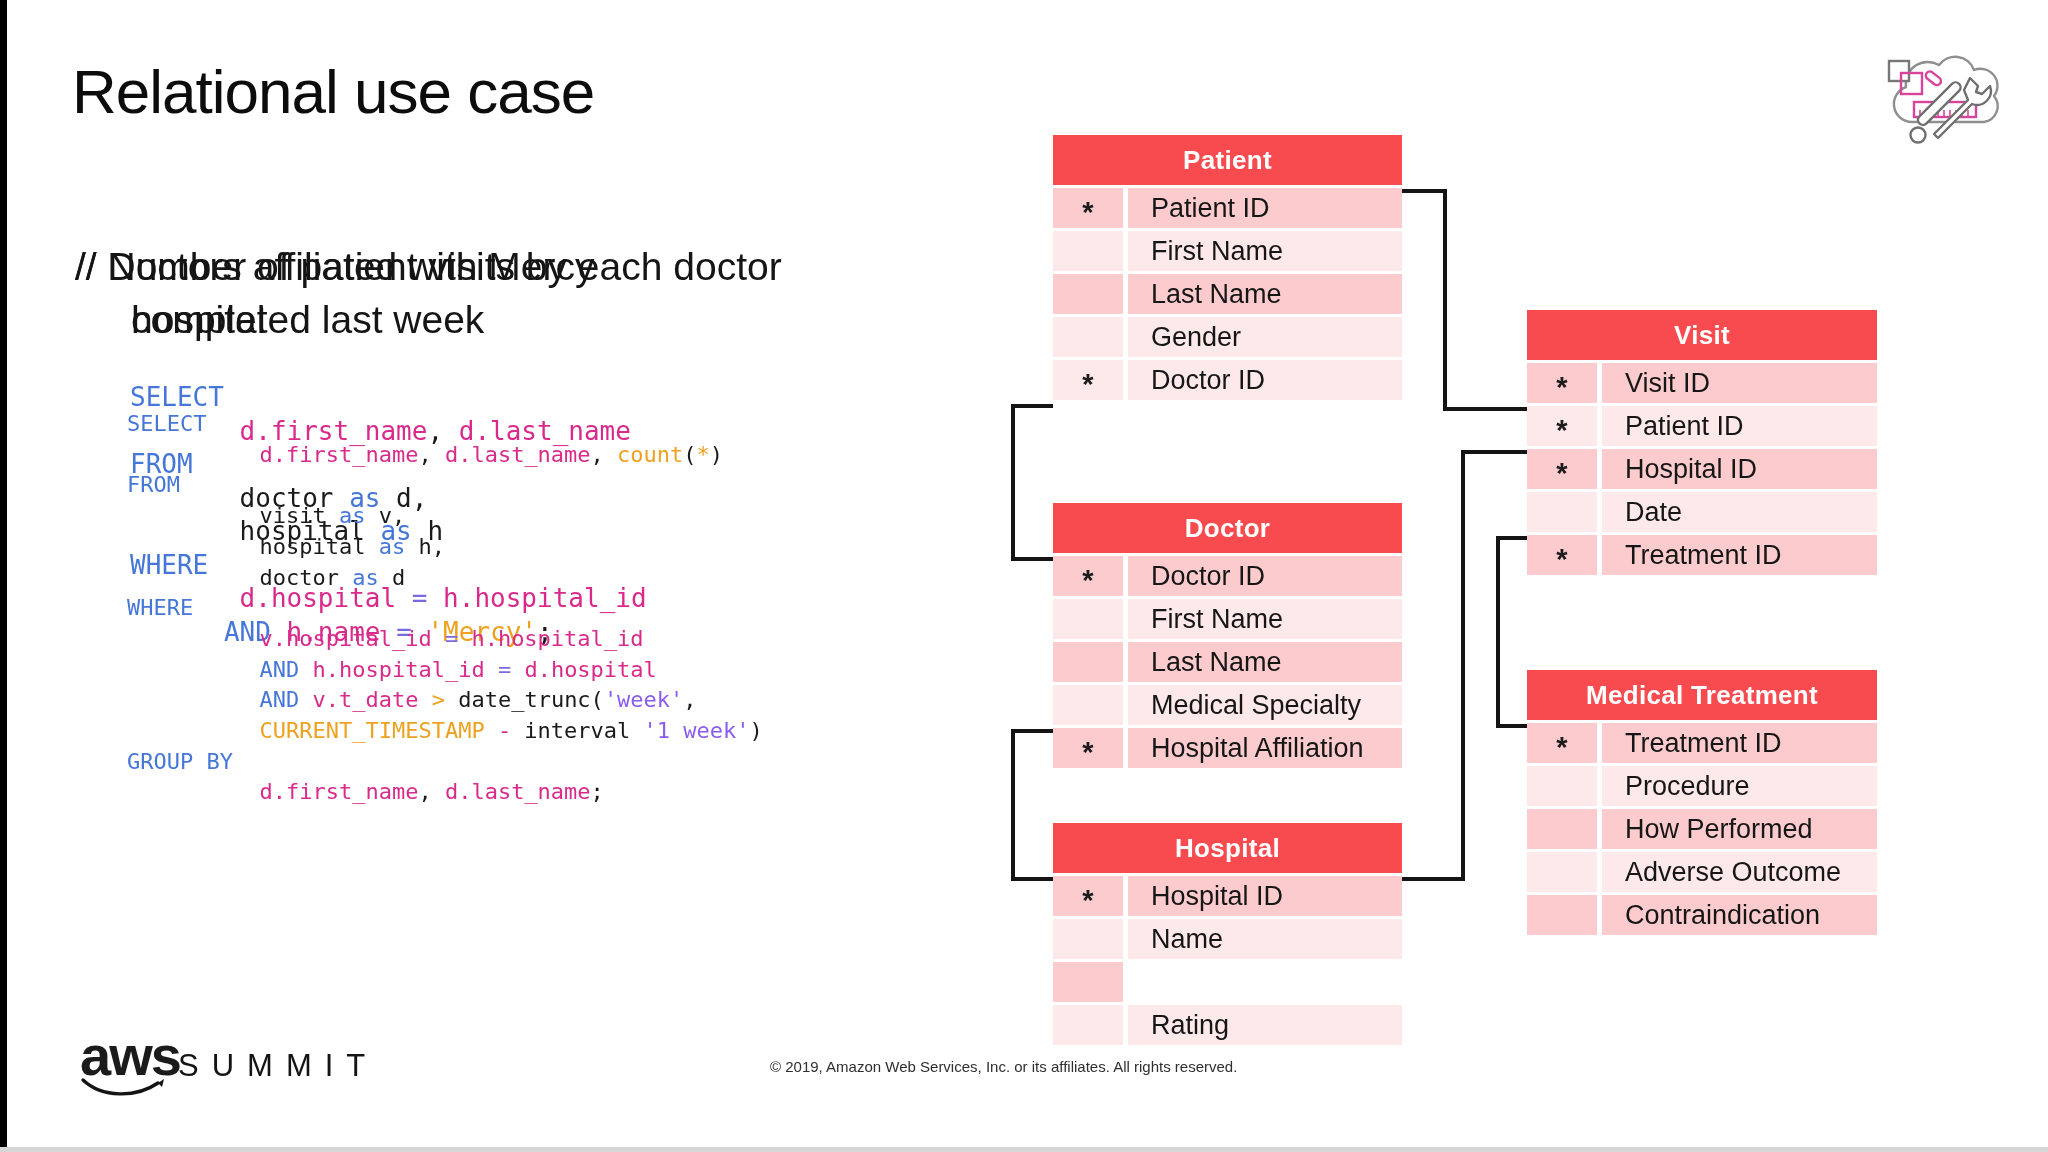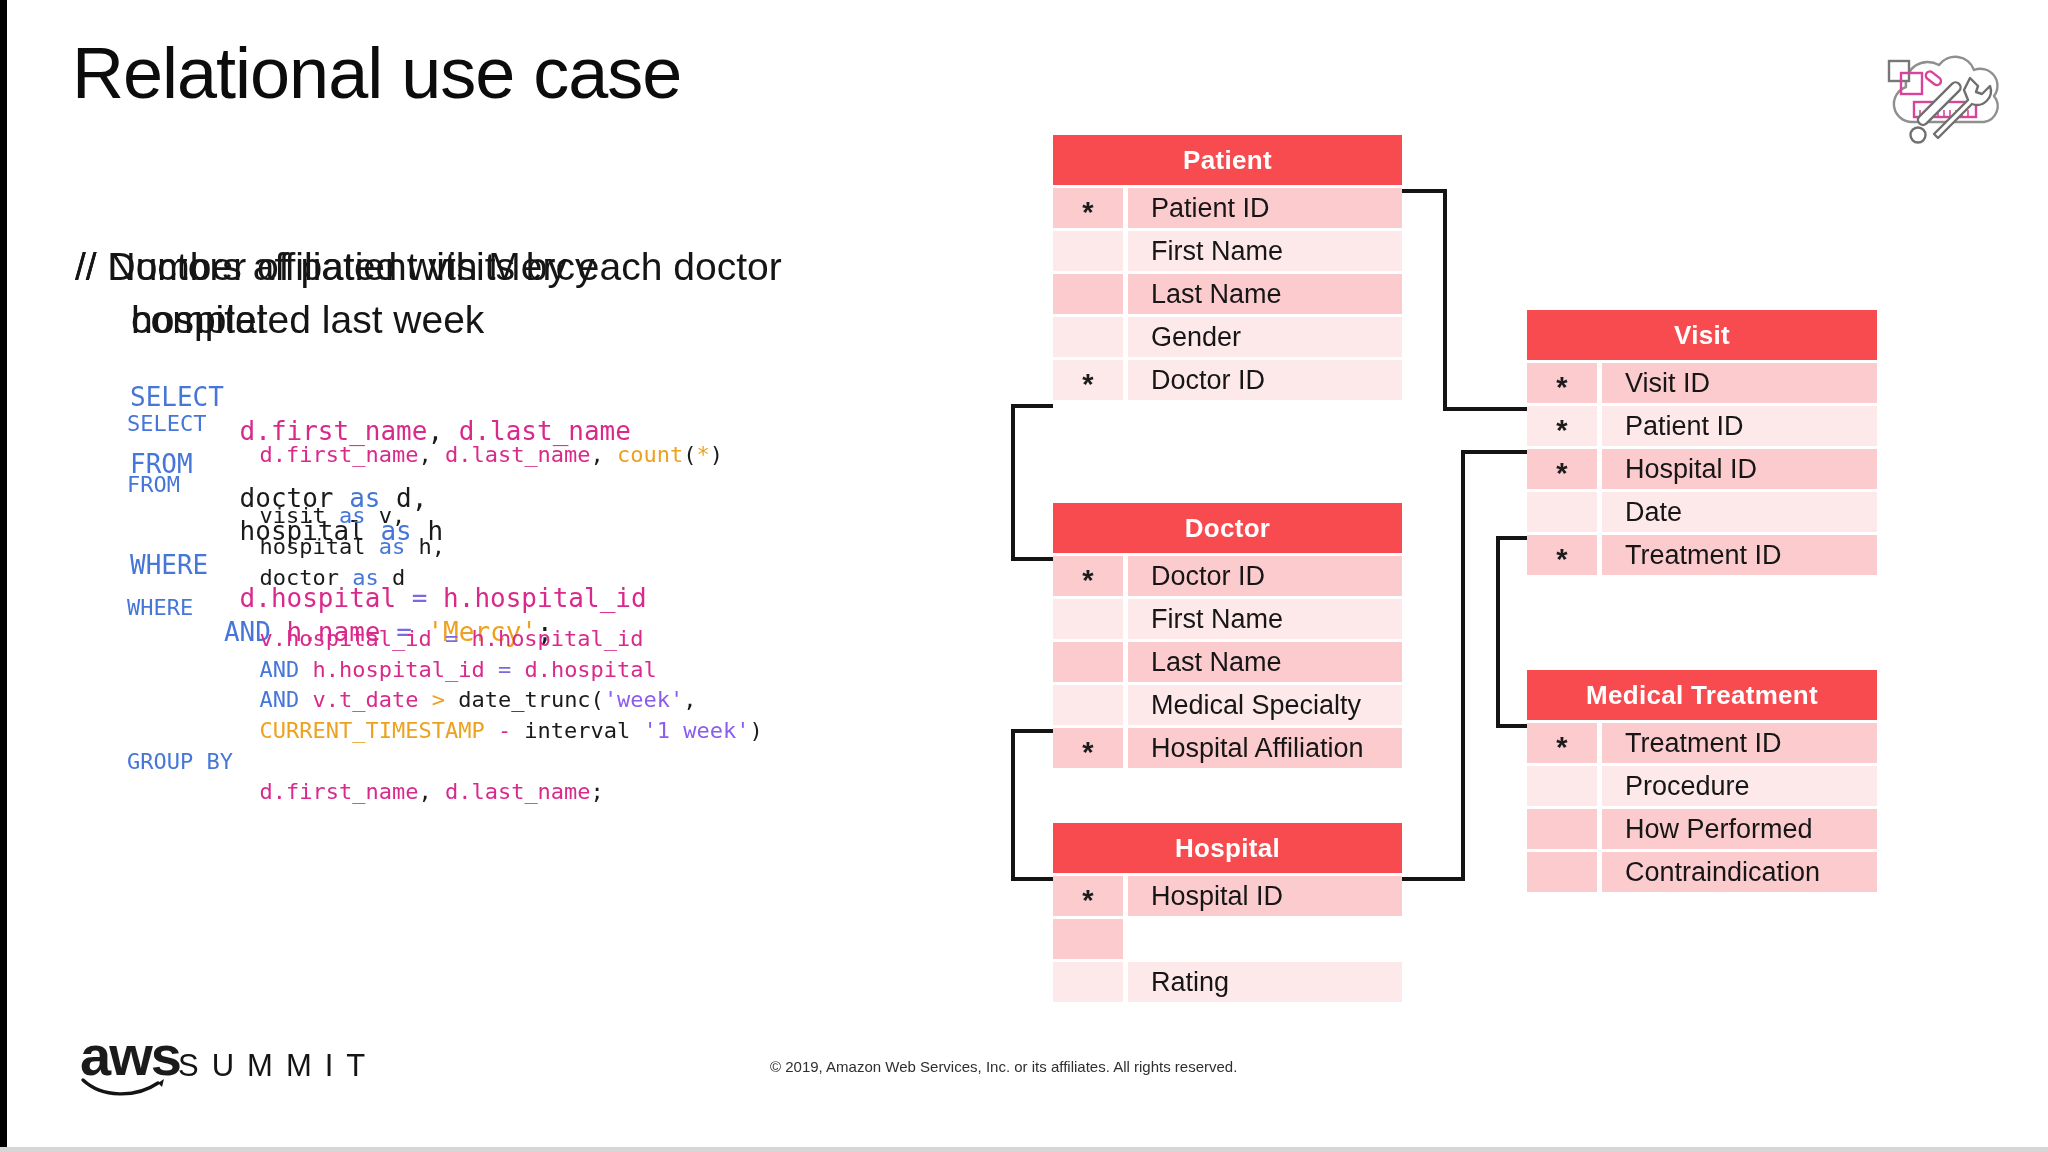--- a/index.html
+++ b/index.html
@@ -5,21 +5,21 @@
   html,body{margin:0;padding:0;background:#555;}
   #slide{
     position:relative;width:2048px;height:1152px;background:#ffffff;overflow:hidden;
     font-family:"Liberation Sans",sans-serif;color:#111;
   }
   
   .edge-left{position:absolute;left:0;top:0;width:7px;height:1152px;background:#000;}
   .edge-bottom{position:absolute;left:0;top:1147px;width:2048px;height:5px;background:#d6d6d6;}
 
   .title{
-    position:absolute;left:72px;top:32px;font-size:72px;letter-spacing:-1px;
+    position:absolute;left:72px;top:56px;font-size:62px;letter-spacing:-1px;
     color:#0c0c0c;font-weight:400;white-space:nowrap;
   }
 
   
   .comment{
     position:absolute;left:75px;top:240px;font-size:39px;line-height:53px;
     color:#151515;white-space:nowrap;
   }
   .comment .l2{padding-left:56px;}
 
@@ -147,20 +147,24 @@
         </div>
       </div>
   </section>
   <section class="etable" style="left:1053px;top:823px;width:349px;">
     <div class="etable-title">Hospital</div>
     <div class="etable-rows">
         <div class="erow dark">
           <div class="kcell">*</div>
           <div class="lcell">Hospital ID</div>
         </div>
+        <div class="erow light">
+          <div class="kcell"></div>
+          <div class="lcell">Name</div>
+        </div>
         <div class="erow dark">
           <div class="kcell"></div>
         </div>
         <div class="erow light">
           <div class="kcell"></div>
           <div class="lcell">Rating</div>
         </div>
       </div>
   </section>
   <section class="etable" style="left:1527px;top:310px;width:350px;">
@@ -195,20 +199,24 @@
           <div class="kcell">*</div>
           <div class="lcell">Treatment ID</div>
         </div>
         <div class="erow light">
           <div class="kcell"></div>
           <div class="lcell">Procedure</div>
         </div>
         <div class="erow dark">
           <div class="kcell"></div>
           <div class="lcell">How Performed</div>
+        </div>
+        <div class="erow light">
+          <div class="kcell"></div>
+          <div class="lcell">Adverse Outcome</div>
         </div>
         <div class="erow dark">
           <div class="kcell"></div>
           <div class="lcell">Contraindication</div>
         </div>
       </div>
   </section>
 
   <svg class="cloud-icon" viewBox="0 0 140 110">
     <path d="M36 86 a18 18 0 0 1 -6 -35 a22 22 0 0 1 33 -22 a20 20 0 0 1 35 5 a17 17 0 0 1 20 26 a16 16 0 0 1 -10 26 z" fill="none" stroke="#8f8f8f" stroke-width="2.4" stroke-linejoin="round"></path>

